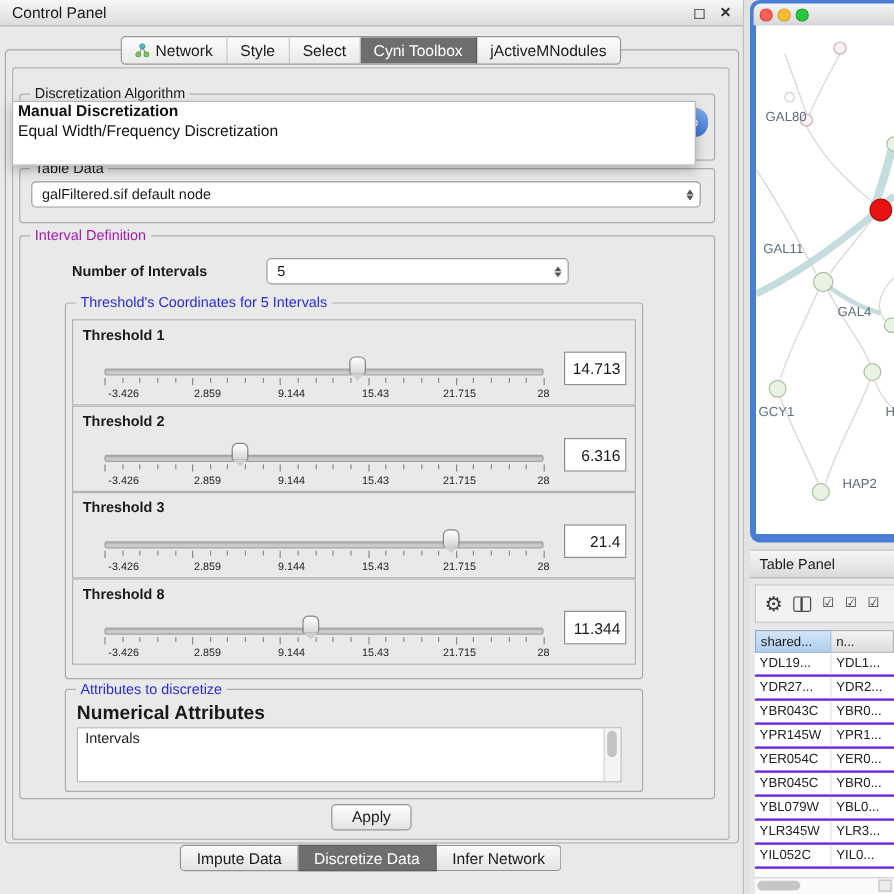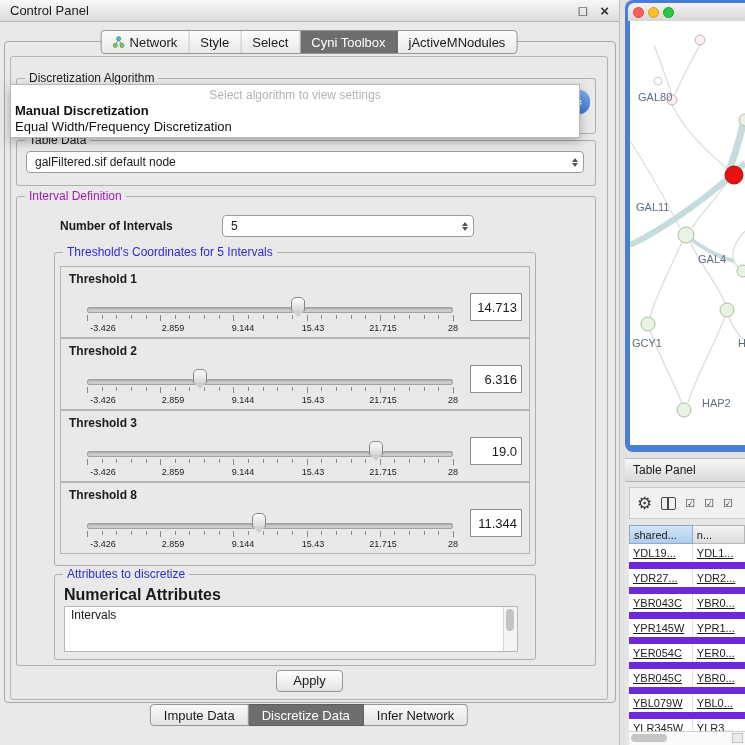--- a/index.html
+++ b/index.html
@@ -109,21 +109,21 @@
     border-right:none;display:flex;align-items:center;gap:9px;padding-left:7px;overflow:hidden;}
   .gear{font-size:17px;color:#3a3a3a;line-height:1;}
   .columns-icon{width:15px;height:13px;border:1.5px solid #4a4a4a;border-radius:2px;position:relative;box-sizing:border-box;}
   .columns-icon::before{content:'';position:absolute;left:5px;top:0;bottom:0;width:1.5px;background:#4a4a4a;}
   .cb{font-size:11px;color:#333;line-height:1;}
   #tp-table{position:absolute;top:66px;left:4px;right:0;bottom:15px;background:#fff;overflow:hidden;font-size:11px;}
   #tp-thead{display:flex;}
   .tp-th{height:19px;line-height:19px;padding-left:4px;box-sizing:border-box;overflow:hidden;white-space:nowrap;}
   .tp-th.c0{width:66px;background:linear-gradient(#d3e5f8,#aecdee);border:1px solid #8fa8c8;}
   .tp-th.c1{width:54px;background:linear-gradient(#f3f3f3,#dcdcdc);border:1px solid #b5b5b5;border-left:none;}
-  .tp-tr{display:flex;height:18px;line-height:18px;border-bottom:7px solid #6d28d9;text-decoration:underline;}
+  .tp-tr{display:flex;height:18px;line-height:18px;border-bottom:2px solid #6d28d9;}
   .tp-td{padding-left:4px;box-sizing:border-box;overflow:hidden;white-space:nowrap;color:#222;}
   .tp-c0{width:66px;border-right:1px solid #e2e2e2;}
   .tp-c1{width:54px;}
   #tp-hscroll{position:absolute;bottom:1px;left:4px;right:0;height:13px;background:#fafafa;border-top:1px solid #cfcfcf;}
   .hthumb{position:absolute;left:2px;top:2px;width:36px;height:8px;background:#c6c6c6;border-radius:4px;}
   .hcorner{position:absolute;right:2px;top:1px;width:11px;height:10px;background:#ececec;border:1px solid #c2c2c2;box-sizing:border-box;}
 </style>
 </head>
 <body>
 
@@ -169,21 +169,20 @@
   </div>
   <div id="algo-combo" class="combo abs">
     <span class="combo-text"></span>
     <span class="stepper-blue">
         <i class="up"></i>
         <i class="dn"></i>
       </span>
   </div>
 
   <div id="algo-overlay" class="abs">
-    <div class="overlay-hint">Select algorithm to view settings</div>
     <div class="overlay-opt bold">Manual Discretization</div>
     <div class="overlay-opt">Equal Width/Frequency Discretization</div>
   </div>
 
   <div class="group" style="left:16px;top:140px;width:578px;height:44px;">
     <span class="group-title">Table Data</span>
   </div>
   <div class="combo abs" style="left:26px;top:151px;width:558px;height:22px;">
     <span class="combo-text">galFiltered.sif default node</span>
     <span class="stepper-gray">
@@ -333,21 +332,21 @@
       <div class="ticklabels">
           <div class="ticklabel" style="left: 0%;">-3.426</div>
           <div class="ticklabel" style="left: 20%;">2.859</div>
           <div class="ticklabel" style="left: 40%;">9.144</div>
           <div class="ticklabel" style="left: 60%;">15.43</div>
           <div class="ticklabel" style="left: 80%;">21.715</div>
           <div class="ticklabel" style="left: 100%;">28</div>
         </div>
       <div class="handle" style="left: 79%;"></div>
     </div>
-    <div class="thr-value">19.0</div>
+    <div class="thr-value">21.4</div>
   </div>
 
   <div class="thr" style="top:482px;">
     <div class="thr-label">Threshold 8</div>
     <div class="slider">
       <div class="track"></div>
       <div class="ticks">
           <div class="tick major" style="left: 0%;"></div>
           <div class="tick" style="left: 4%;"></div>
           <div class="tick" style="left: 8%;"></div>

